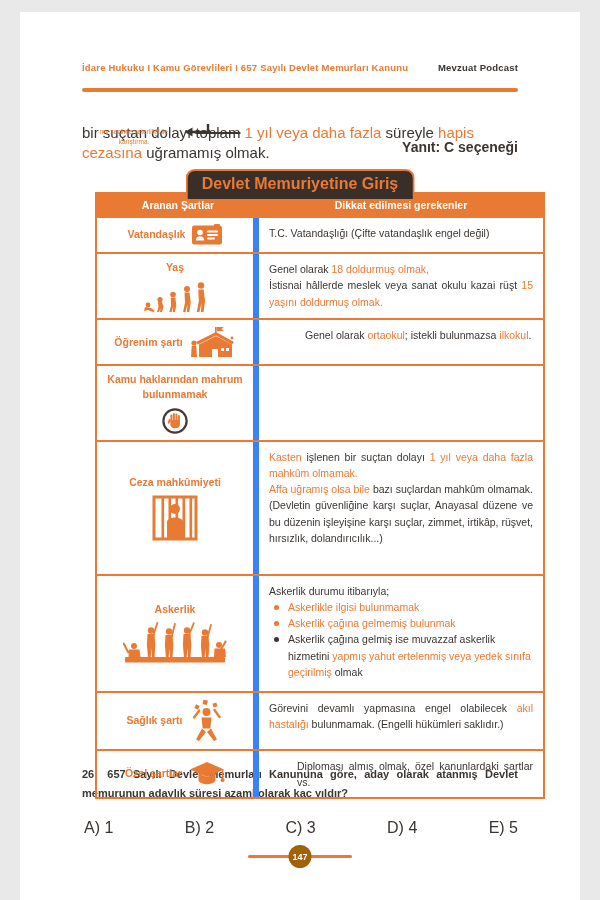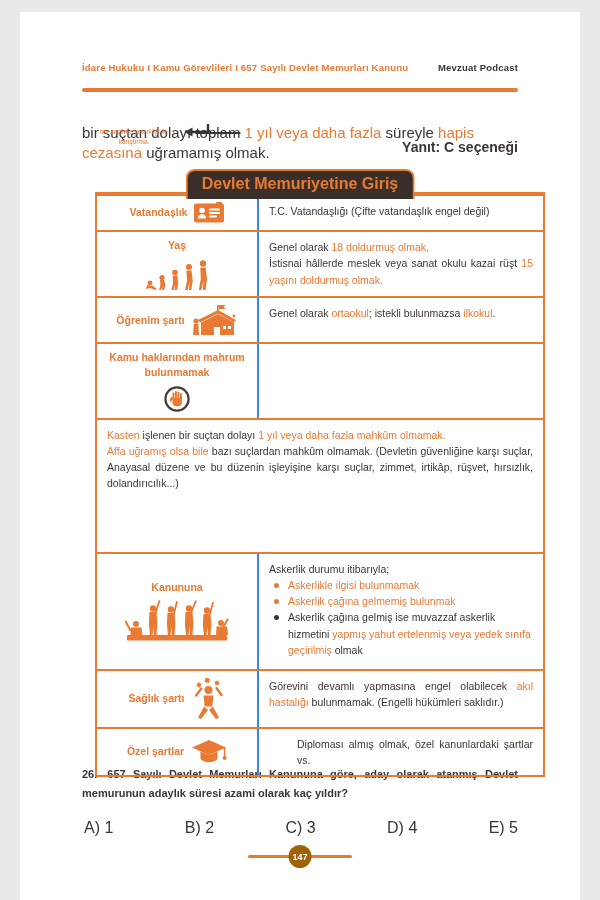--- a/index.html
+++ b/index.html
@@ -31,33 +31,33 @@
     border-radius:9px 9px 0 0; padding:4px 14px 6px; font-size:16px; font-weight:bold;
     z-index:2; white-space:nowrap;
   }
   .tbl { position:absolute; top:180px; left:75px; width:450px; border:2px solid #e87a33; z-index:1; }
   .thead { display:flex; background:#e87a33; color:#fff; font-weight:bold; font-size:10.5px; }
   .thead .hc { padding:5px 4px; text-align:center; }
   .hc.c1 { width:162px; }
   .hc.c2 { flex:1; }
   .trow { display:flex; border-top:2px solid #e87a33; }
   .tleft {
-    width:162px; border-right:2px solid #3b82f6; padding:6px 6px;
+    width:162px; border-right:6px solid #3b82f6; padding:6px 6px;
     display:flex; flex-direction:row; flex-wrap:wrap; gap:5px 7px;
     align-items:center; justify-content:center; align-content:center;
     text-align:center; color:#e87a33; font-weight:bold; font-size:10.5px; line-height:1.45;
   }
   .tright { flex:1; padding:7px 10px; font-size:10.5px; line-height:1.55; text-align:justify; }
   .line { margin:0; }
   .line.bullet { display:flex; text-align:left; }
   .dot { flex:0 0 auto; width:5px; height:5px; border-radius:50%; background:#e87a33; margin:6px 9px 0 5px; }
   .dot.dark { background:#3b3531; }
   #table-body .trow:nth-child(1){ min-height:35px; }
   #table-body .trow:nth-child(2){ min-height:62px; }
-  #table-body .trow:nth-child(3){ min-height:40px; }
+  #table-body .trow:nth-child(3){ min-height:40px;gap:36px; }
   #table-body .trow:nth-child(4){ min-height:54px; }
   #table-body .trow:nth-child(5){ min-height:134px; }
   #table-body .trow:nth-child(6){ min-height:117px; }
   #table-body .trow:nth-child(7){ min-height:51px; }
   #table-body .trow:nth-child(8){ min-height:39px;gap:28px; }
   #table-body .trow:nth-child(2) .tleft,
   #table-body .trow:nth-child(5) .tleft,
   #table-body .trow:nth-child(6) .tleft { flex-direction:column; }
   .icon { display:inline-flex; line-height:0; }
 
@@ -95,20 +95,24 @@
     <path d="M26 1v8H9" fill="none" stroke="#3b3531" stroke-width="2.4"></path>
     <path d="M10.5 4.5L2.5 9l8 4.5z" fill="#3b3531"></path>
   </svg>
     </span>
 
   <div class="answer">Yanıt: C seçeneği</div>
 
   <div class="tab">Devlet Memuriyetine Giriş</div>
 
   <div class="tbl">
+    <div class="thead">
+      <div class="hc c1">Aranan Şartlar</div>
+      <div class="hc c2">Dikkat edilmesi gerekenler</div>
+    </div>
     <div id="table-body">
         <div class="trow">
           <div class="tleft">
             <span>Vatandaşlık</span>
             <span class="icon">
               <svg width="30" height="22" viewBox="0 0 30 22" xmlns="http://www.w3.org/2000/svg">
     <rect x="0" y="1.5" width="30" height="19" rx="2.5" fill="#e87a33"></rect>
     <rect x="22" y="0" width="6" height="4" rx="1" fill="#e87a33"></rect>
     <circle cx="8" cy="8.5" r="2.8" fill="#fff"></circle>
     <path d="M3.8 16.5c0-2.7 1.9-4.2 4.2-4.2s4.2 1.5 4.2 4.2z" fill="#fff"></path>
@@ -180,28 +184,47 @@
       <rect x="15.9" y="7" width="2" height="7.5" rx="1"></rect>
       <path d="M8.4 12h9.5v4.5c0 2.2-1.8 3.8-4.3 3.8h-1c-2.4 0-4.2-1.6-4.2-3.8z"></path>
       <rect x="6.2" y="10.8" width="2" height="5" rx="1" transform="rotate(20 7.2 13.3)"></rect>
     </g>
   </svg>
             </span>
           </div>
           <div class="tright"></div>
         </div>
         <div class="trow">
+          <div class="tleft">
+            <span>Ceza mahkûmiyeti</span>
+            <span class="icon">
+              <svg width="46" height="46" viewBox="0 0 46 46" xmlns="http://www.w3.org/2000/svg">
+    <g fill="#e87a33">
+      <circle cx="23" cy="14" r="5"></circle>
+      <path d="M15 44V27c0-6 16-6 16 0v17z"></path>
+    </g>
+    <rect x="2" y="2" width="42" height="42" fill="none" stroke="#e87a33" stroke-width="3"></rect>
+    <g fill="#e87a33">
+      <rect x="9.5" y="2" width="2.6" height="42"></rect>
+      <rect x="16.5" y="2" width="2.6" height="42"></rect>
+      <rect x="23.5" y="2" width="2.6" height="42"></rect>
+      <rect x="30.5" y="2" width="2.6" height="42"></rect>
+      <rect x="37.5" y="2" width="2.6" height="42"></rect>
+    </g>
+  </svg>
+            </span>
+          </div>
           <div class="tright">
             <div class="line"><span class="org">Kasten</span><span> işlenen bir suçtan dolayı </span><span class="org">1 yıl veya daha fazla mahkûm olmamak.</span></div>
             <div class="line"><span class="org">Affa uğramış olsa bile</span><span> bazı suçlardan mahkûm olmamak. (Devletin güvenliğine karşı suçlar, Anayasal düzene ve bu düzenin işleyişine karşı suçlar, zimmet, irtikâp, rüşvet, hırsızlık, dolandırıcılık...)</span></div>
           </div>
         </div>
         <div class="trow">
           <div class="tleft">
-            <span>Kanununa</span>
+            <span>Askerlik</span>
             <span class="icon">
               <svg width="104" height="42" viewBox="0 0 104 42" xmlns="http://www.w3.org/2000/svg" fill="#e87a33">
     <rect x="2" y="35" width="100" height="5.5" rx="1"></rect>
     <circle cx="11" cy="24" r="3"></circle>
                 <path d="M6 27.5h10.5l1 7.5H5.5z"></path>
                 <rect x="2" y="20" width="2" height="12" transform="rotate(-28 3 26)"></rect>
     <circle cx="28" cy="8.5" r="3.2"></circle>
                 <path d="M24.5 12h7l.8 11-.8 12h-2.6l-.3-9-1 9h-2.7l-1-12z"></path>
                 <rect x="31.5" y="0" width="1.8" height="14" transform="rotate(18 32.4 7)"></rect>
     <circle cx="46" cy="9.5" r="3.2"></circle>

